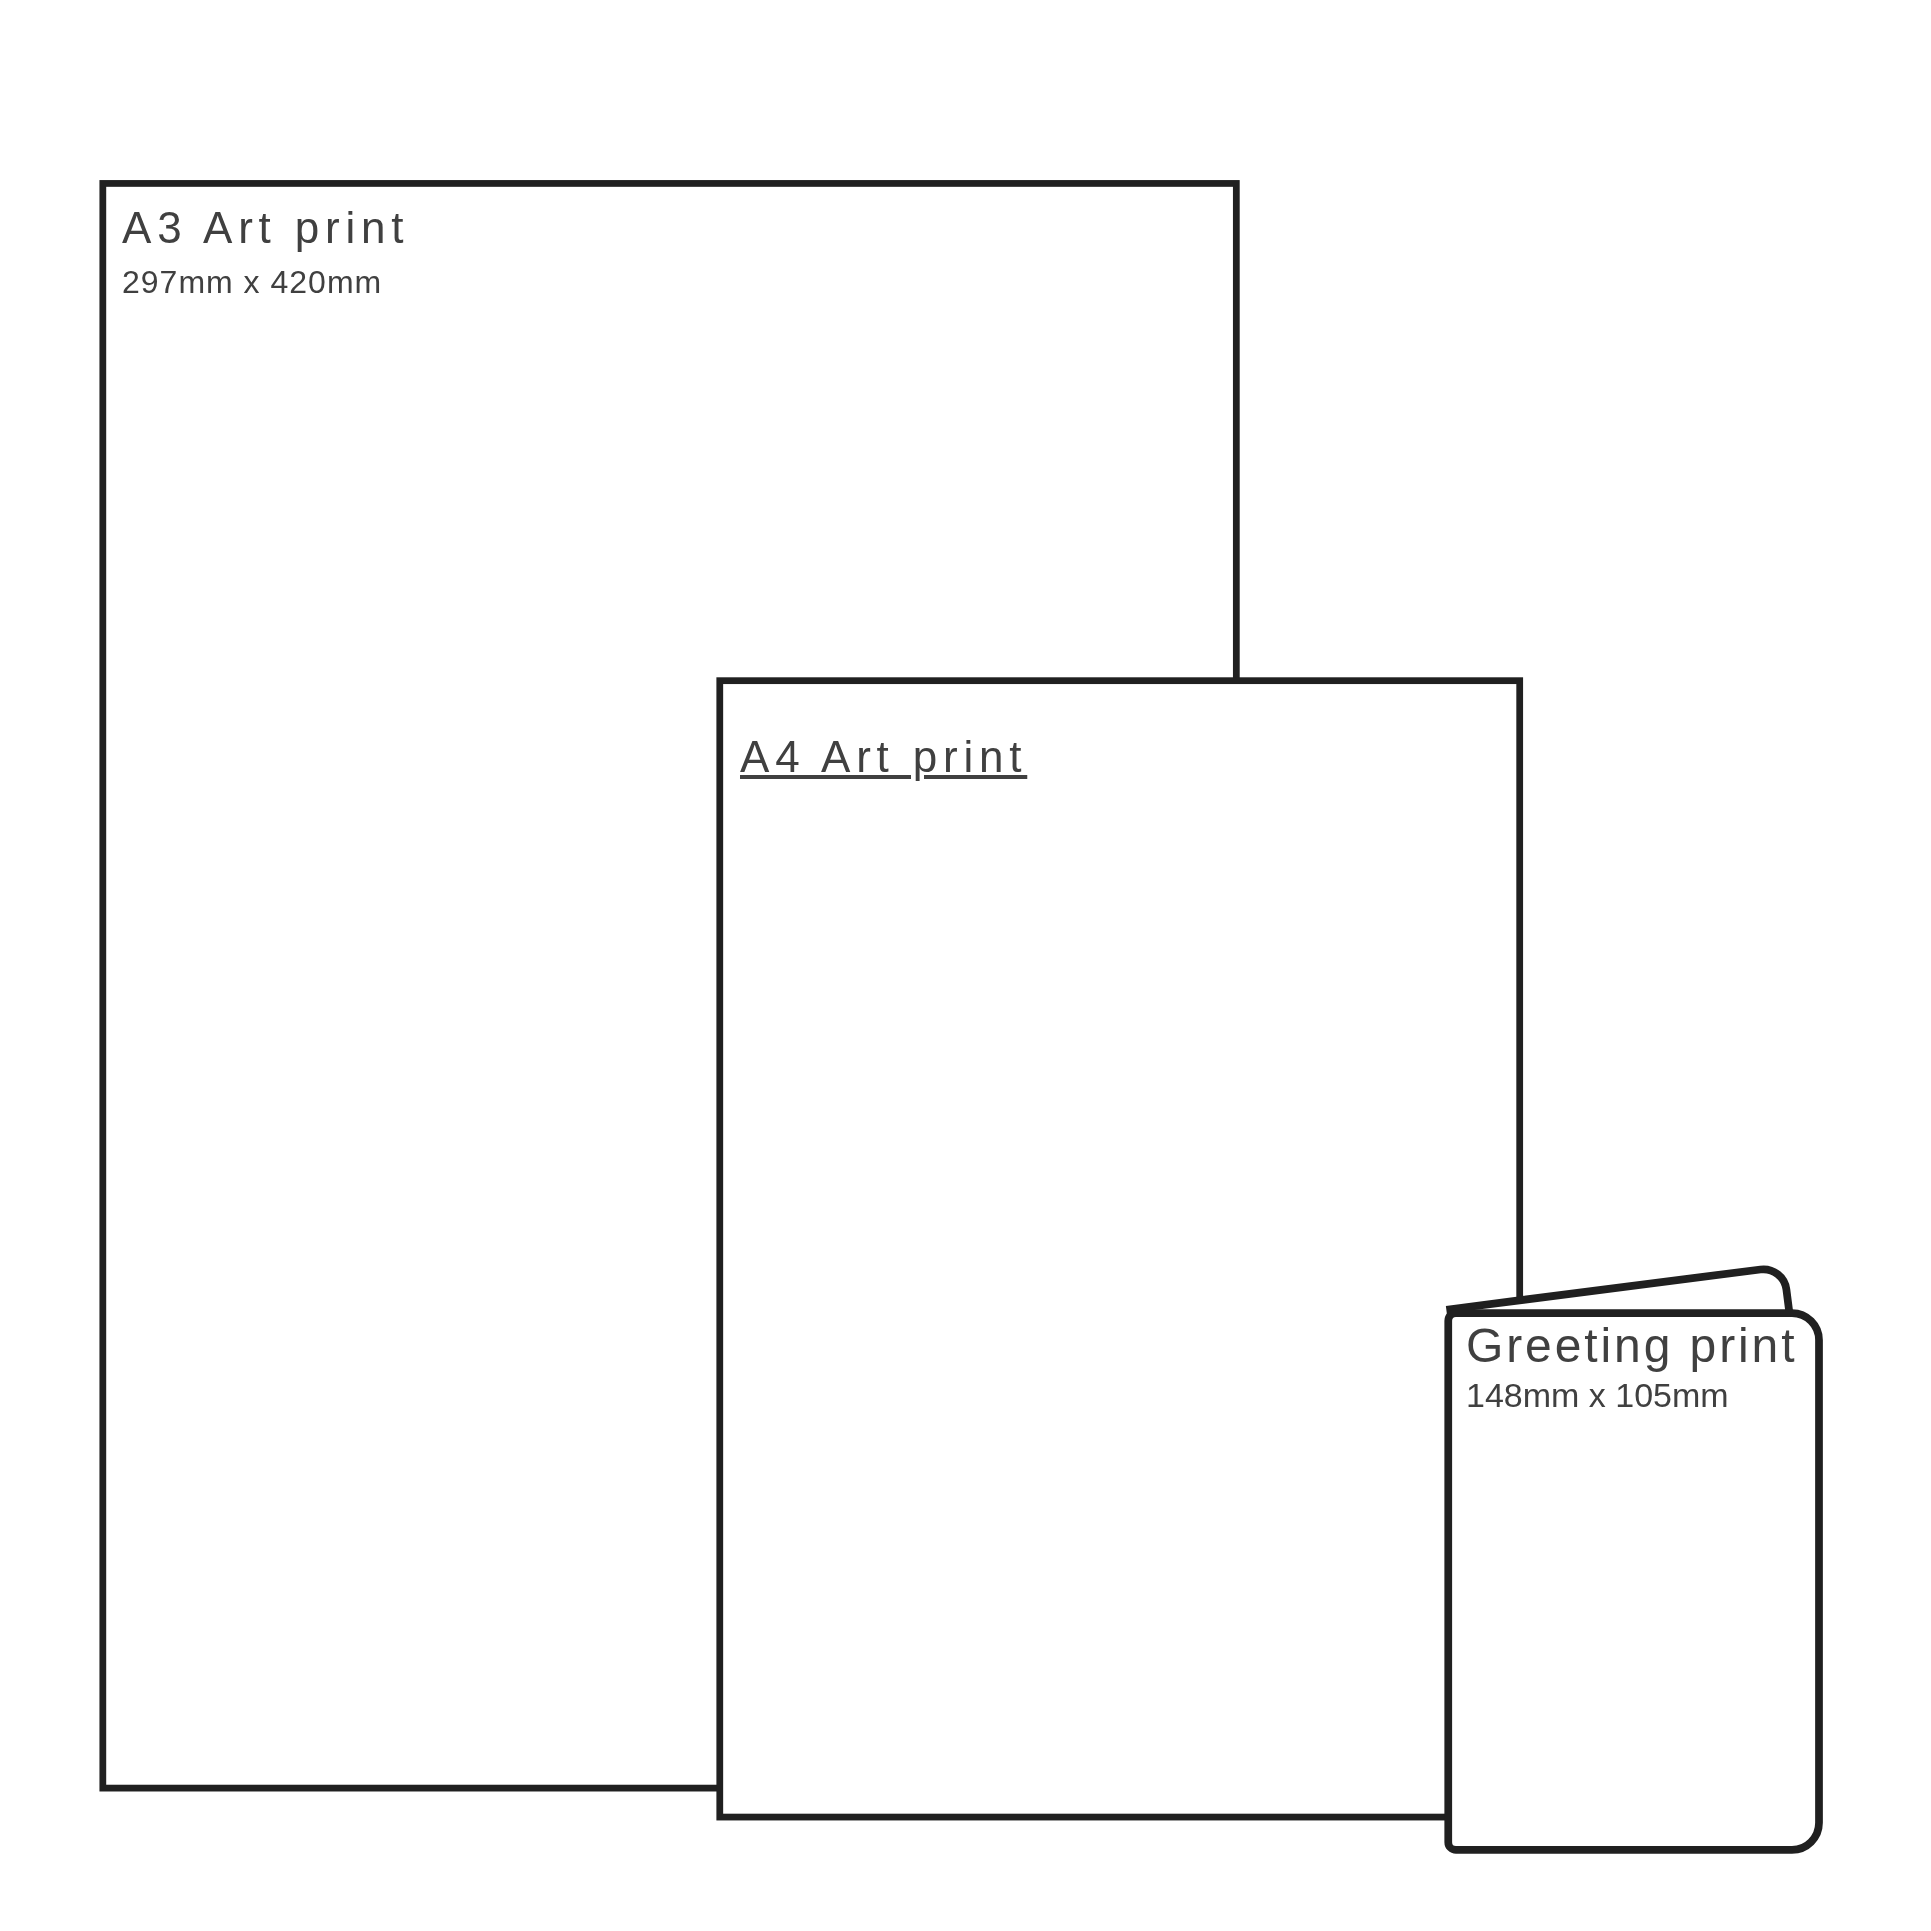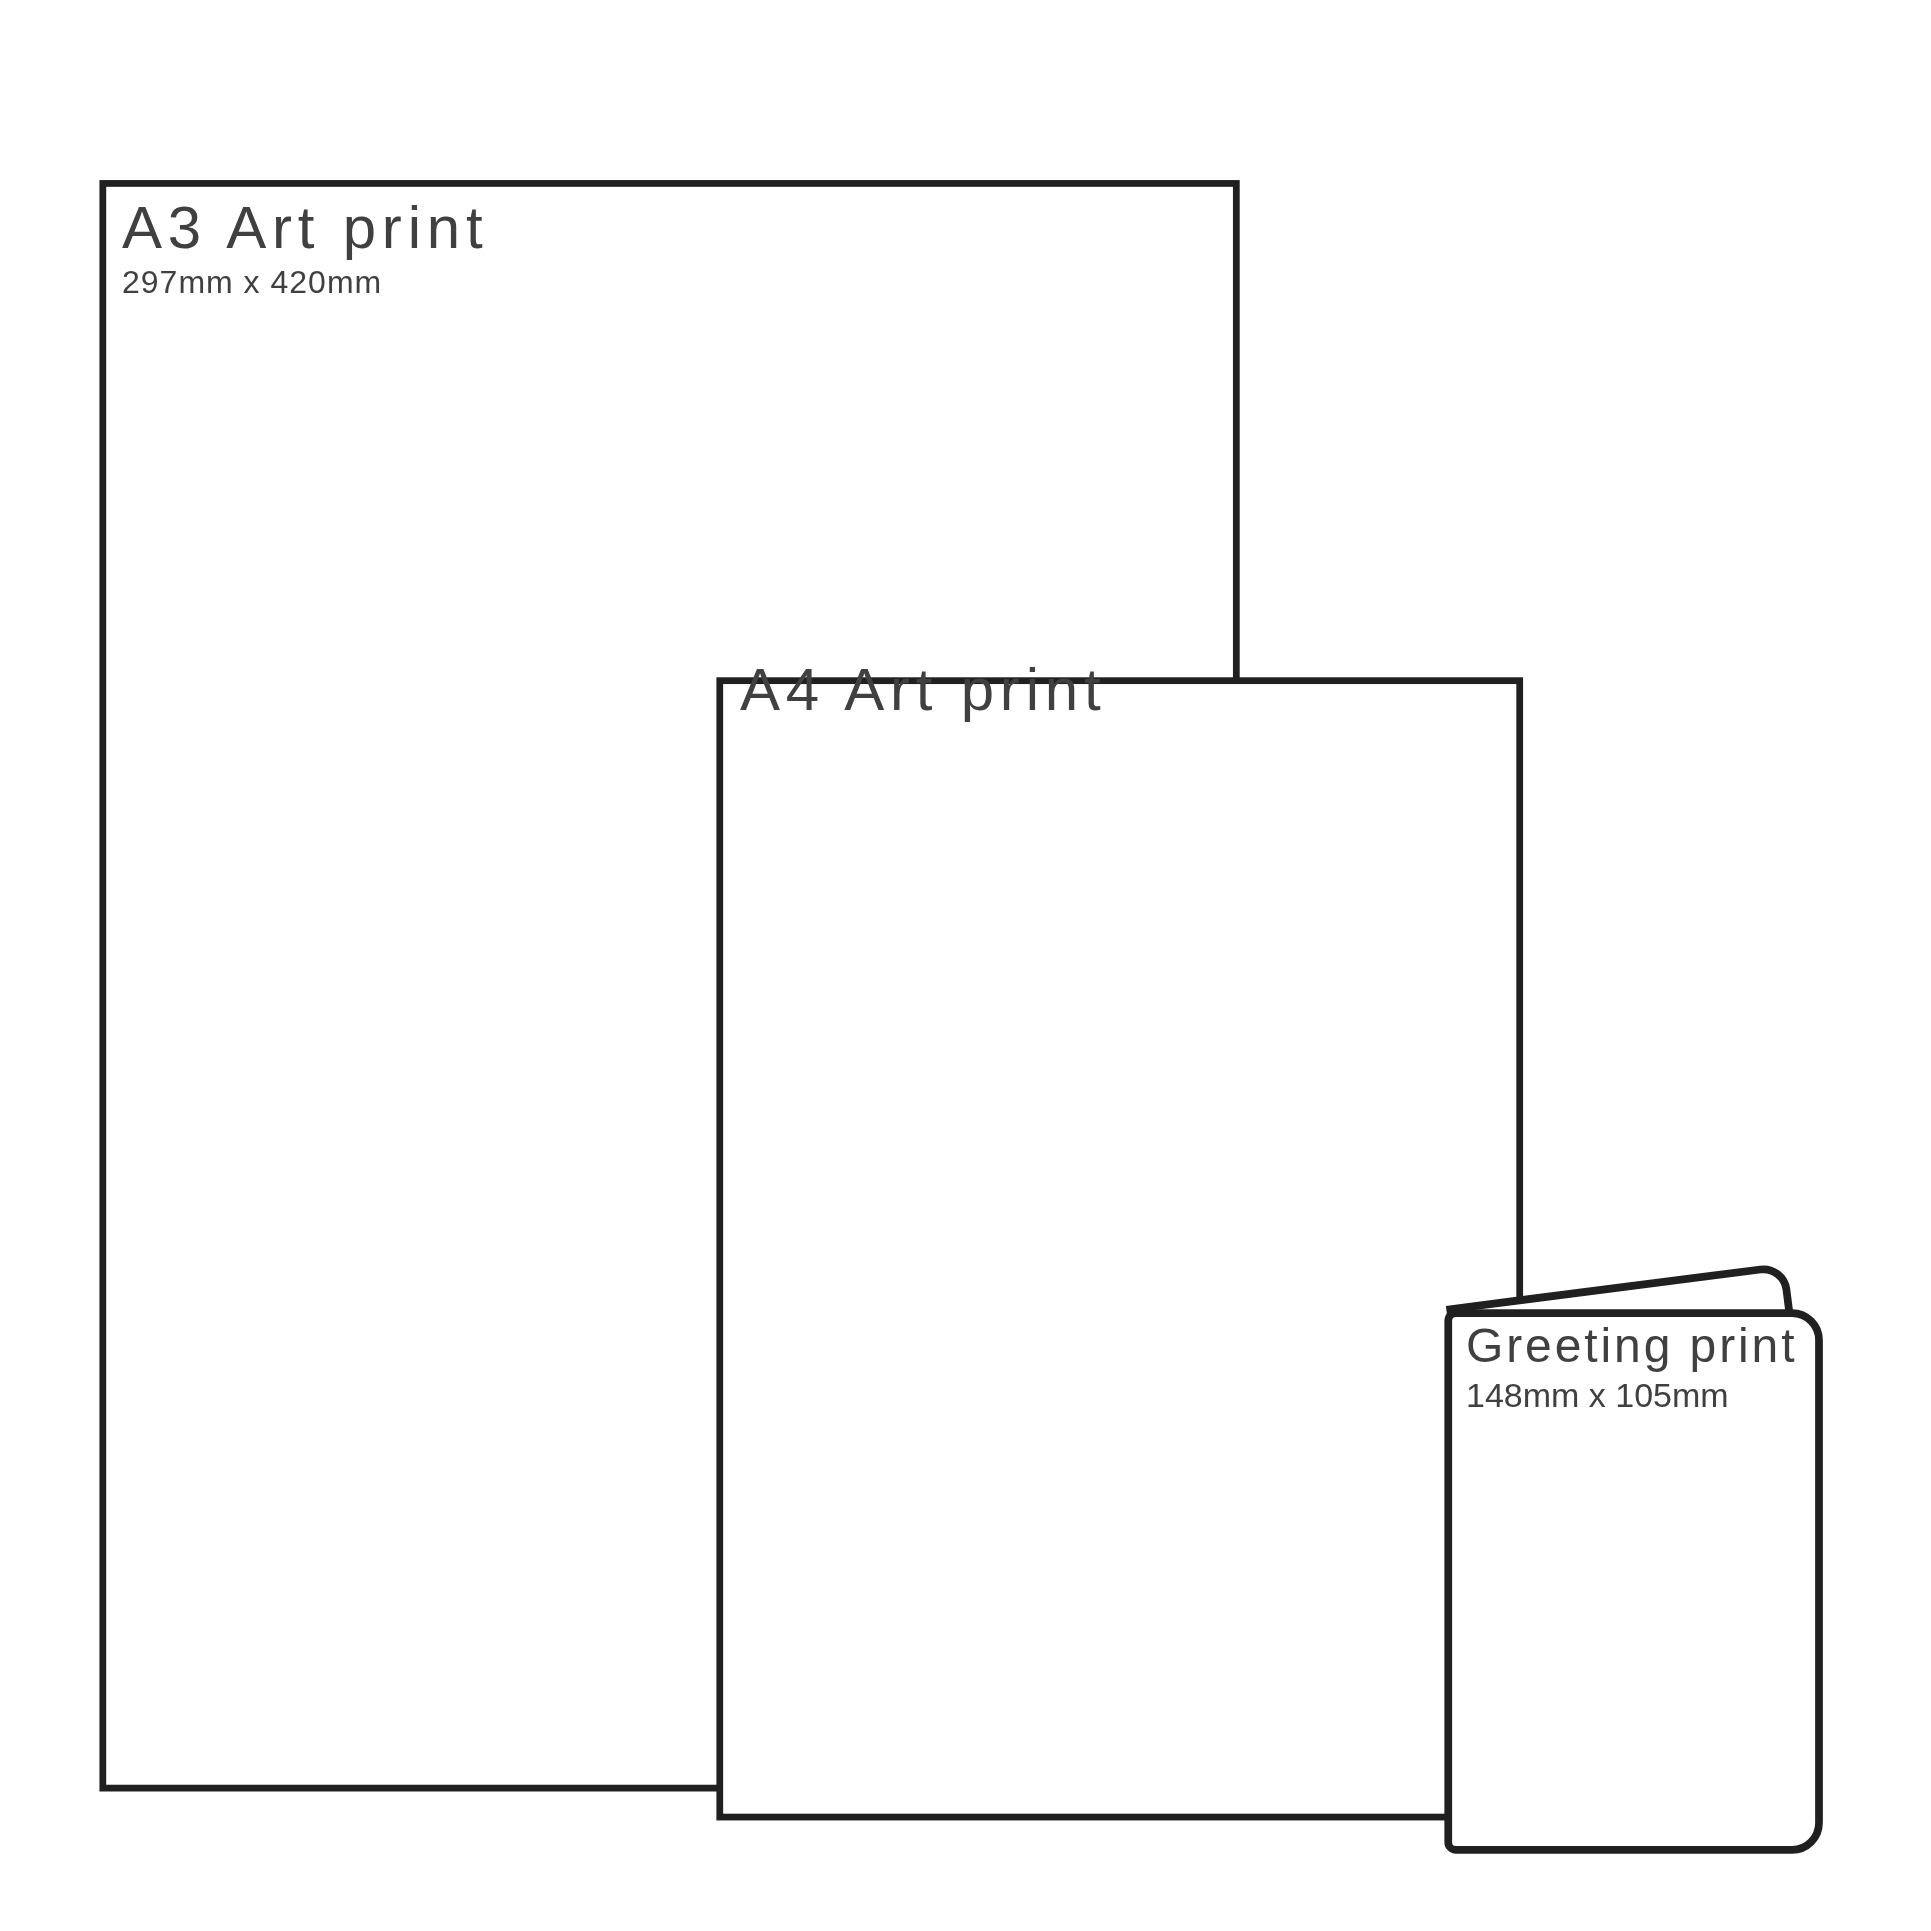--- a/index.html
+++ b/index.html
@@ -34,41 +34,41 @@
   }
   .w7 { stroke-width: 7; }
   .w8 { stroke-width: 8; }
   .label {
     position: absolute;
     color: var(--text);
     font-weight: 300;
     white-space: nowrap;
   }
   .label .title {
-    font-size: 60px;
+    font-size: 44px;
     line-height: 56px;
     letter-spacing: 5.8px;
   }
   .label .dims {
     font-size: 32px;
     line-height: 52px;
     letter-spacing: 1px;
   }
   .label.small .title {
     font-size: 48px;
     line-height: 52px;
     letter-spacing: 2.9px;
   }
   .label.small .dims {
     font-size: 34px;
     line-height: 46px;
     letter-spacing: 0;
   }
   #label-a3   { left: 122px;  top: 200px;  }
-  #label-a4   { left: 740px;  top: 662px;  }
+  #label-a4   { left: 740px;  top: 729px; text-decoration: underline;  }
   #label-card { left: 1466px; top: 1320px; }
 </style>
 </head>
 <body>
 
 <div id="canvas">
 
   <svg class="shapes" viewBox="0 0 2000 2000" xmlns="http://www.w3.org/2000/svg">
 
     <rect class="outline w7" x="106.5" y="190" width="1174" height="1662"></rect>

